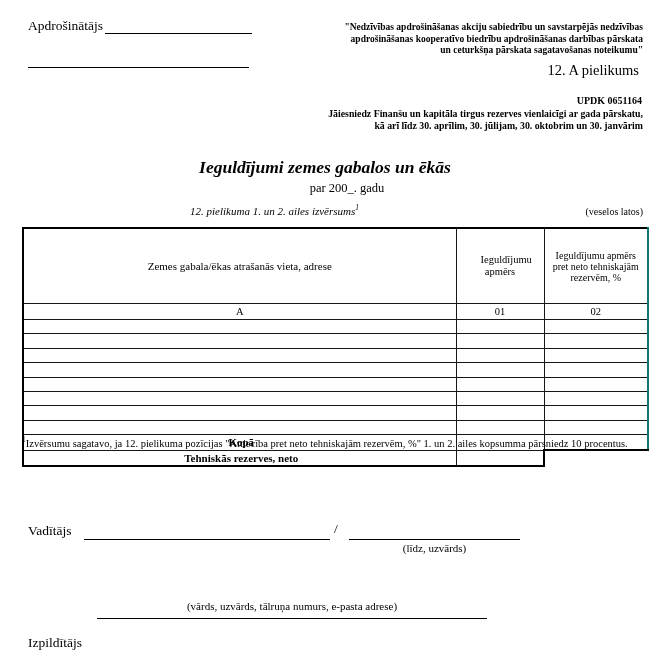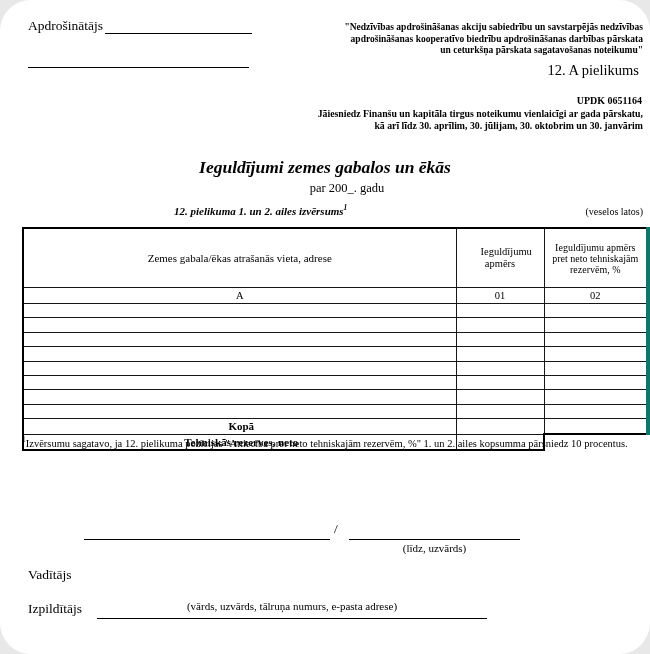--- a/index.html
+++ b/index.html
@@ -1,21 +1,20 @@
 <!DOCTYPE html>
 <html><head>
 <meta charset="utf-8">
 <style>
   html,body { margin:0; padding:0; background:#e8e8e8; }
   .page {
     position:relative; width:650px; height:654px; margin:0 auto;
     background:#ffffff; color:#000;
     font-family:"Liberation Serif","DejaVu Serif",serif;
     overflow:hidden;
-    border-radius:31px;
   }
   
   .insurer { position:absolute; left:28px; top:18px; width:224px; display:flex; align-items:flex-end; }
   .insurer .lbl { font-size:13.5px; white-space:nowrap; }
   .insurer .fill { flex:1; border-bottom:1.5px solid #000; height:15px; margin-left:2px; }
   .insurer-line2 { position:absolute; left:28px; top:53px; width:221px; height:14px; border-bottom:1.5px solid #000; }
 
   
   .reg { position:absolute; right:7px; top:22px; width:380px; text-align:right;
          font-size:9.5px; font-weight:bold; line-height:11.5px; }
@@ -23,53 +22,53 @@
   .updk { position:absolute; right:8px; top:95px; font-size:10px; font-weight:bold; }
   .submission { position:absolute; right:7px; top:108px; text-align:right;
                 font-size:9.8px; font-weight:bold; line-height:12px; }
 
   
   .title { position:absolute; left:0; right:0; top:157px; margin:0; text-align:center;
            font-size:17.5px; font-weight:bold;font-style:italic; }
   .period { position:absolute; left:0; right:0; top:181px; text-align:center; font-size:12.5px;padding-left:44px; }
 
   
-  .caption { position:absolute; left:174px; top:203px; font-size:11px; font-weight:bold; font-style:italic; }
+  .caption { position:absolute; left:190px; top:203px; font-size:11px; font-weight:normal; font-style:italic; }
   .caption sup { font-size:7.5px; }
   .units { position:absolute; right:7px; top:206px; font-size:10px; }
 
   
   table.grid { position:absolute; left:22px; top:227px; width:625px;
                border-collapse:collapse; table-layout:fixed; }
   col.c1 { width:433px; } col.c2 { width:88px; } col.c3 { width:104px; }
   .grid td { border:1px solid #161616; padding:0; text-align:center;
              vertical-align:middle; font-size:11px; overflow:hidden; }
   .grid td:first-child { border-left:2px solid #000; }
-  .grid td:last-child  { border-right:4px solid #0f766e; }
-  .row-head td { border-top:2px solid #000; height:50px; line-height:12.5px; padding:4px 6px; }
+  .grid td:last-child  { border-right:2px solid #0f766e; }
+  .row-head td { border-top:2px solid #000; height:50px; line-height:12.5px; padding:12px 6px; }
   .row-head td:nth-child(3) { font-size:10px; line-height:11px; padding:0 3px; }
   .row-head td:nth-child(2) { font-size:10.5px; padding:0 24px; }
   .row-codes td { height:15px; font-size:10.5px; line-height:13px; }
   .row-empty td { height:13.4px; }
   .row-total td, .row-res td { height:14px; }
   .row-total td.lab, .row-res td.lab { text-align:center; font-weight:bold; padding-left:3px; font-size:11px; line-height:12px; }
   .row-total td:last-child { border-bottom:2px solid #000; }
   .row-res td { border-bottom:2px solid #000; }
   .row-res td.res2 { border-right:2px solid #000; }
   .row-res td.noborder { border:none; }
 
   
   .footnote { position:absolute; left:22px; top:431px; width:622px;
               font-size:10.5px; line-height:17px; }
   .footnote sup { font-size:7.5px; }
 
   
   .sig-lbl { position:absolute; font-size:13.5px; }
-  .lbl-manager { left:28px; top:523px;margin-top:44px; }
-  .lbl-executor { left:28px; top:601px; }
+  .lbl-manager { left:28px; top:523px; }
+  .lbl-executor { left:28px; top:635px; }
   .sig-line { position:absolute; border-bottom:1.5px solid #000; height:16px; }
   .line-m1 { left:84px; top:523px; width:246px; }
   .line-m2 { left:349px; top:523px; width:171px; }
   .line-e  { left:97px;  top:602px; width:390px; }
   .slash { position:absolute; left:334px; top:521px; font-size:13.5px; }
   .sig-cap { position:absolute; text-align:center; font-size:11px; }
   .cap-m1 { left:84px; top:542px; width:246px; }
   .cap-m2 { left:349px; top:542px; width:171px; }
   .cap-e  { left:97px;  top:600px; width:390px; }
 </style>
@@ -85,21 +84,21 @@
   <div class="insurer-line2"></div>
 
   <div class="reg">
     <div>"Nedzīvības apdrošināšanas akciju sabiedrību un savstarpējās nedzīvības</div>
     <div>apdrošināšanas kooperatīvo biedrību apdrošināšanas darbības pārskata</div>
     <div>un ceturkšņa pārskata sagatavošanas noteikumu"</div>
   </div>
   <div class="annex">12. A pielikums</div>
   <div class="updk">UPDK 0651164</div>
   <div class="submission">
-    <div>Jāiesniedz Finanšu un kapitāla tirgus noteikumu vienlaicīgi ar gada pārskatu,</div>
+    <div>Jāiesniedz Finanšu un kapitāla tirgus rezerves vienlaicīgi ar gada pārskatu,</div>
     <div>kā arī līdz 30. aprīlim, 30. jūlijam, 30. oktobrim un 30. janvārim</div>
   </div>
 
   <h1 class="title">Ieguldījumi zemes gabalos un ēkās</h1>
   <div class="period">par 200_. gadu</div>
 
   <div class="caption"><span>12. pielikuma 1. un 2. ailes izvērsums</span><sup>1</sup></div>
   <div class="units">(veselos latos)</div>
 
   <table class="grid">

